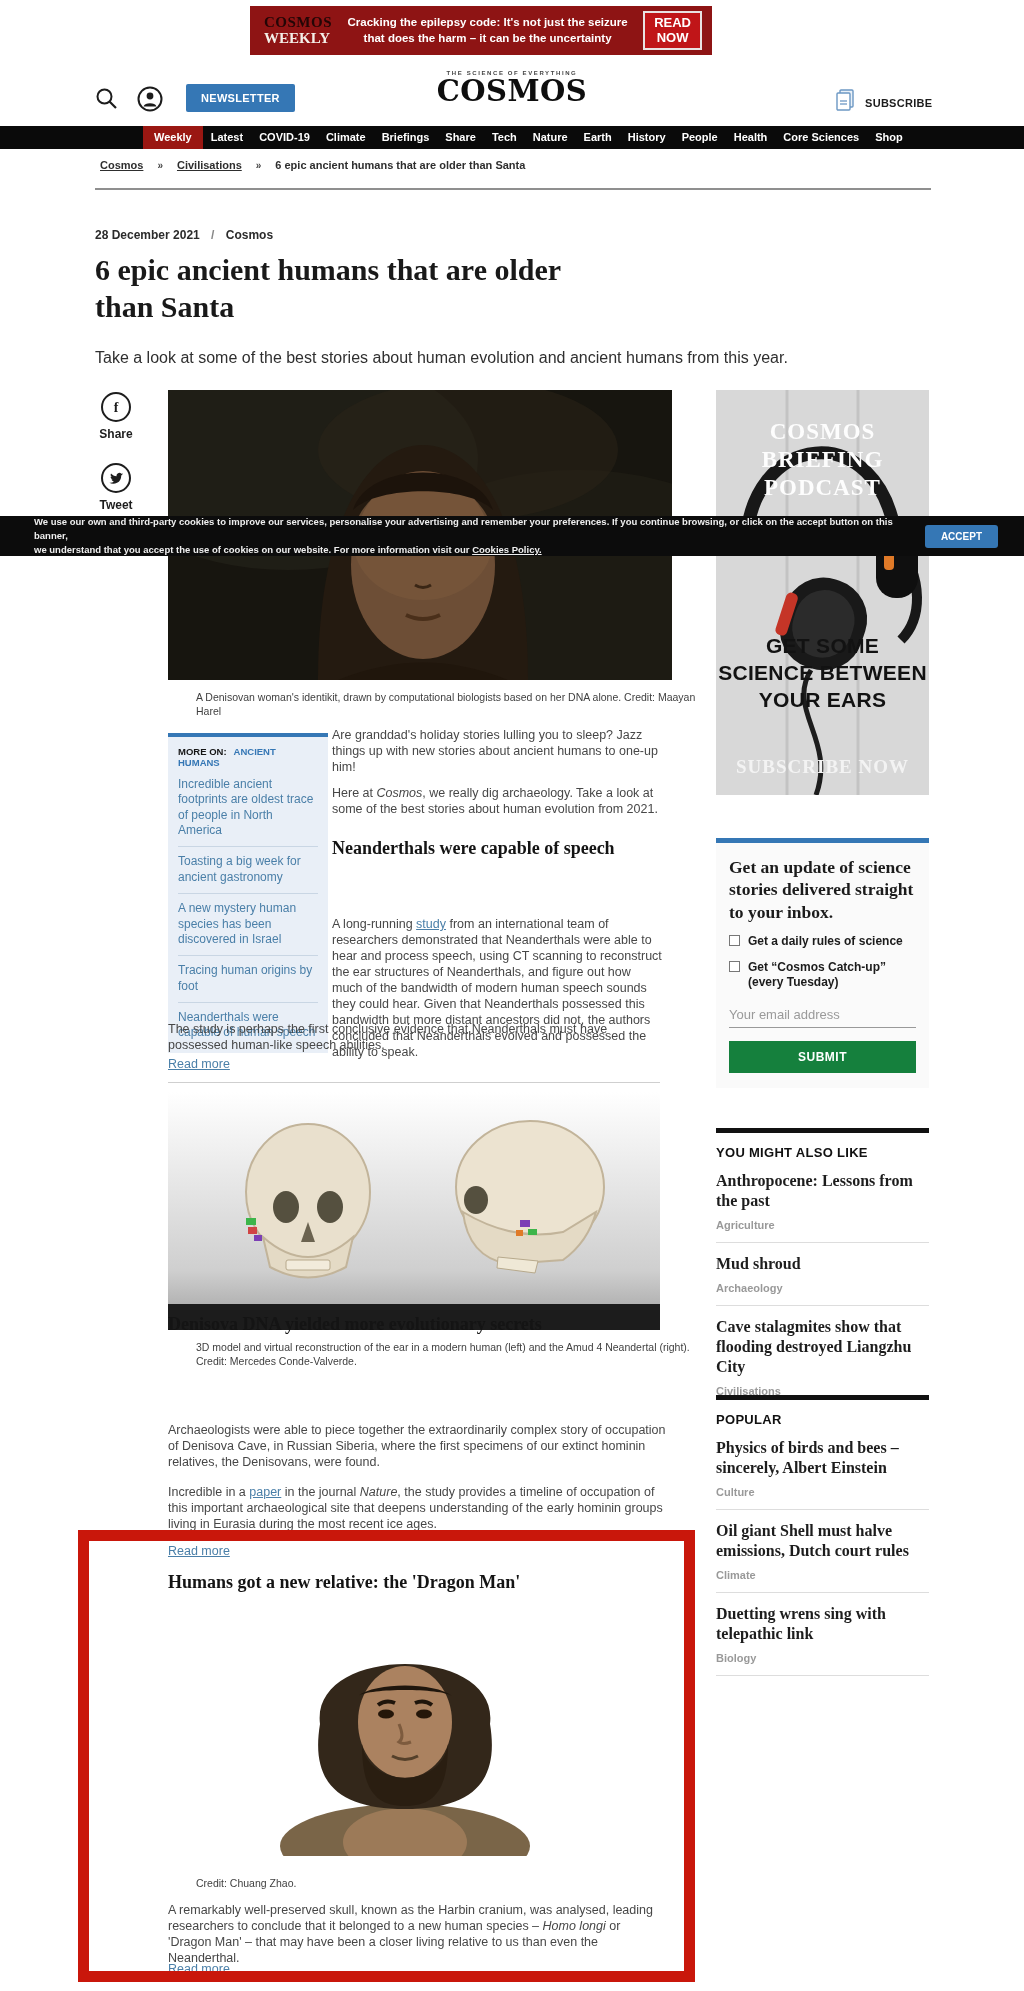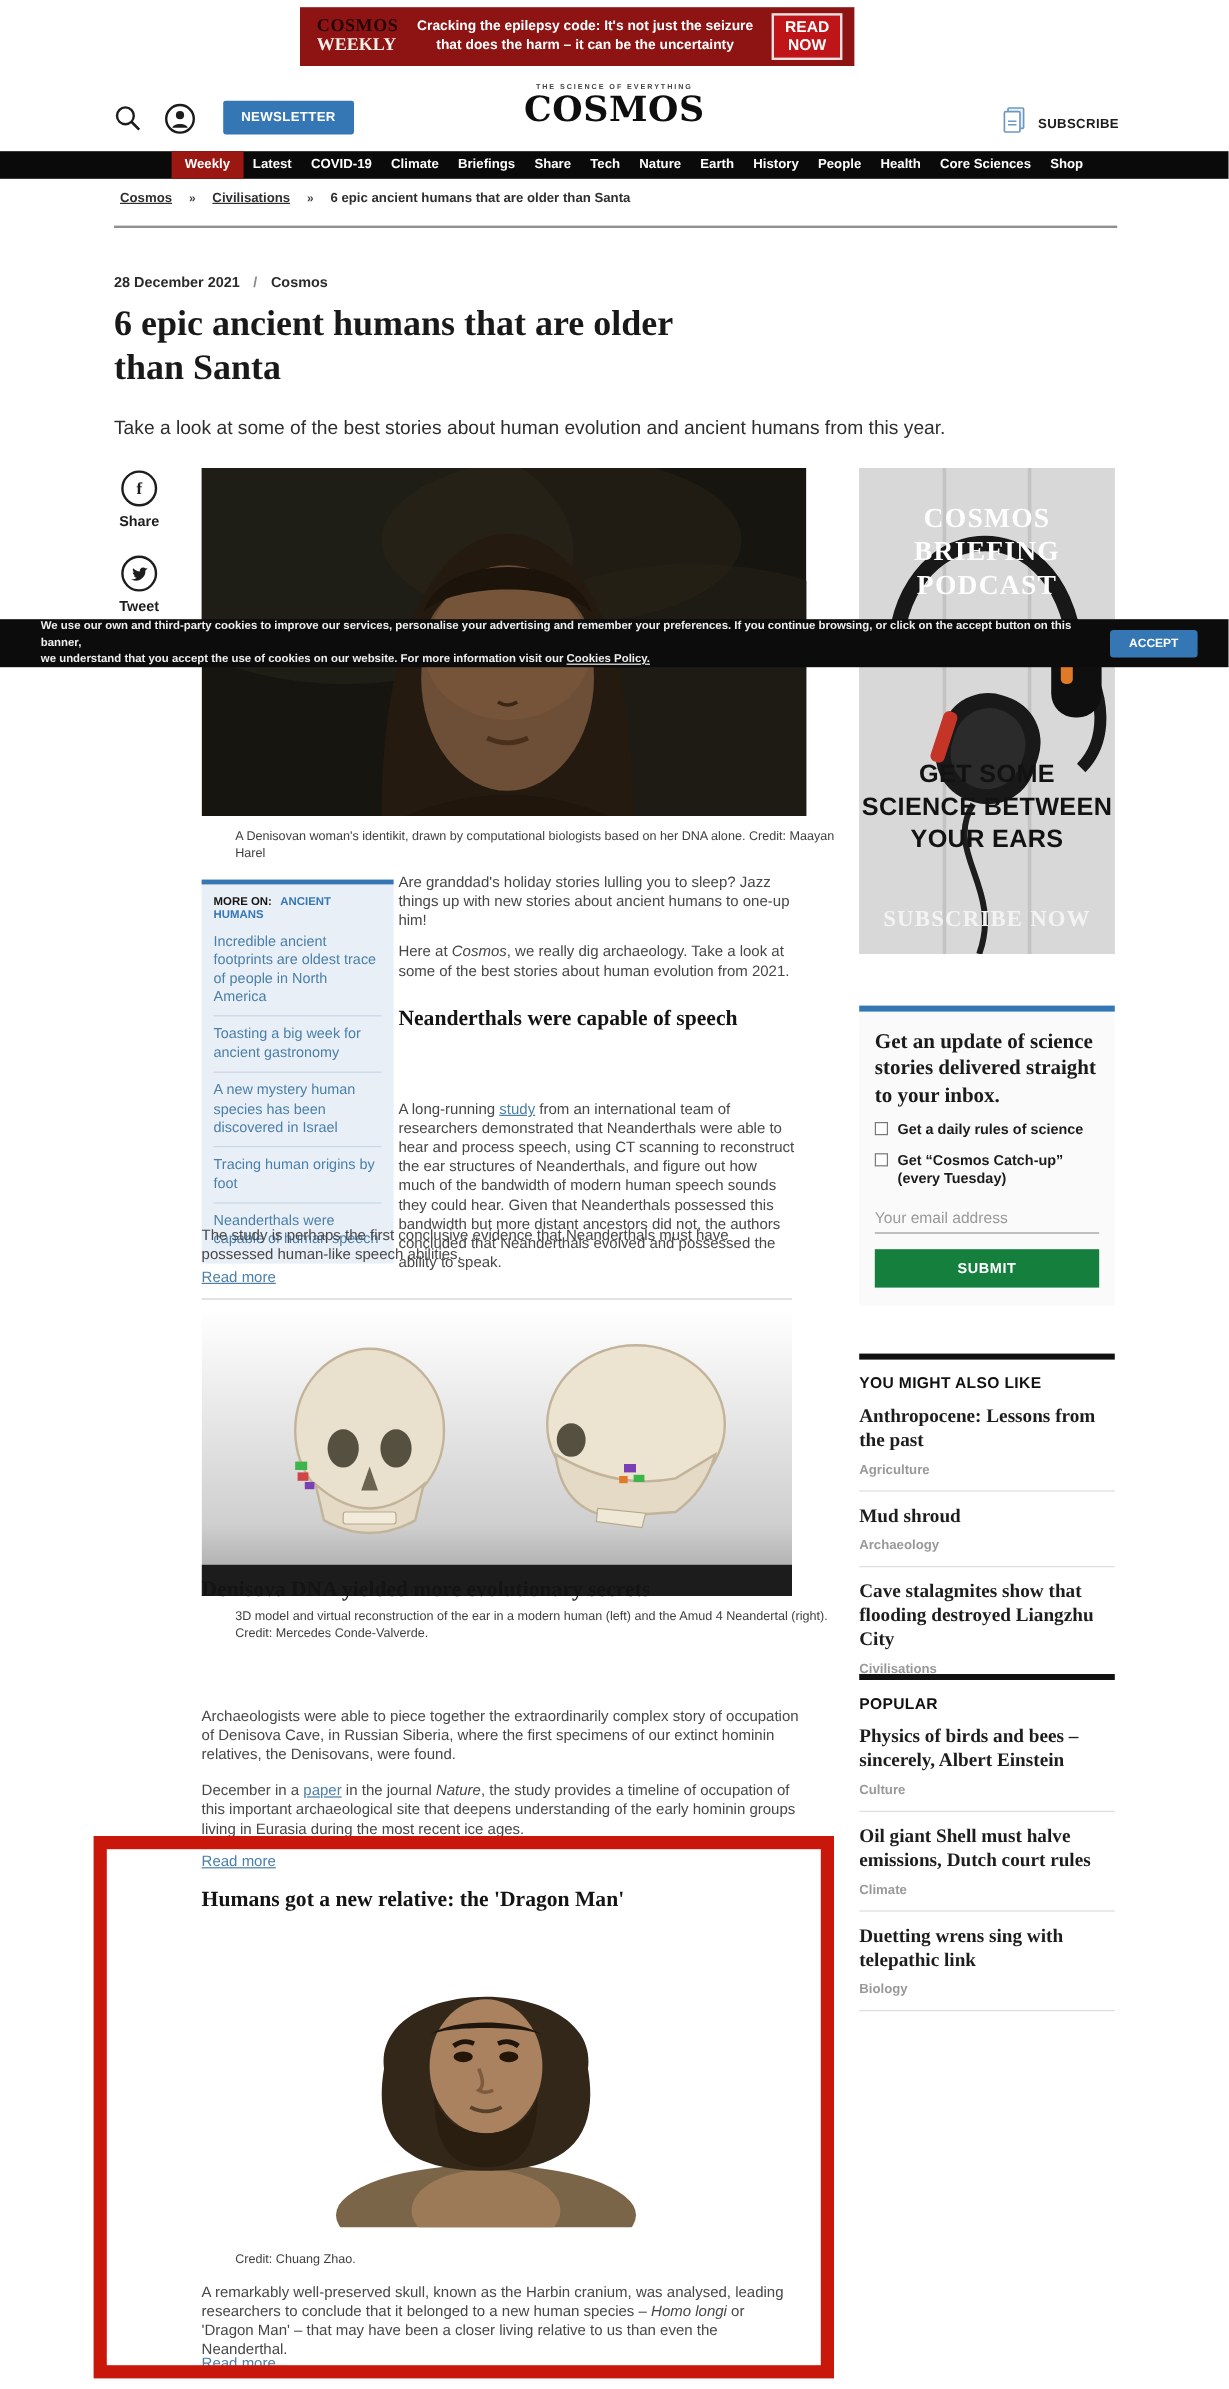--- a/index.html
+++ b/index.html
@@ -298,21 +298,21 @@
       <rect x="352" y="128" width="10" height="7" fill="#7b3fb5"></rect>
       <rect x="360" y="137" width="9" height="6" fill="#3db54a"></rect>
       <rect x="348" y="138" width="7" height="6" fill="#e07a28"></rect>
     </svg>
   </div>
   <div class="abs caption" id="skull-caption">3D model and virtual reconstruction of the ear in a modern human (left) and the Amud 4 Neandertal (right). Credit: Mercedes Conde-Valverde.</div>
 
   <h2 class="abs h2" id="h2-denisova">Denisova DNA yielded more evolutionary secrets</h2>
   <p class="abs bodytext" id="den-p1">Archaeologists were able to piece together the extraordinarily complex story of occupation of Denisova Cave, in Russian Siberia, where the first specimens of our extinct hominin relatives, the Denisovans, were found.</p>
   <p class="abs bodytext" id="den-p2">
-    <span>December in a </span><a class="inline-link">paper</a><span> in the journal </span><span class="ital">Nature</span><span>, the study provides a timeline of occupation of this important archaeological site that deepens understanding of the early hominin groups living in Eurasia during the most recent ice ages.</span>
+    <span>Incredible in a </span><a class="inline-link">paper</a><span> in the journal </span><span class="ital">Nature</span><span>, the study provides a timeline of occupation of this important archaeological site that deepens understanding of the early hominin groups living in Eurasia during the most recent ice ages.</span>
   </p>
   <a class="abs readmore" id="readmore-2">Read more</a>
 
   <h2 class="abs h2" id="h2-dragon">Humans got a new relative: the 'Dragon Man'</h2>
   <div class="abs" id="dragon-img">
     <svg viewBox="0 0 310 252" preserveAspectRatio="none">
       <rect width="310" height="252" fill="#ffffff"></rect>
       <ellipse cx="155" cy="242" rx="125" ry="42" fill="#7a6548"></ellipse>
       <ellipse cx="155" cy="238" rx="62" ry="34" fill="#9c7a58"></ellipse>
       <path d="M70 120 C60 40 250 40 240 120 C250 180 220 205 155 205 C90 205 60 180 70 120 Z" fill="#33271a"></path>

